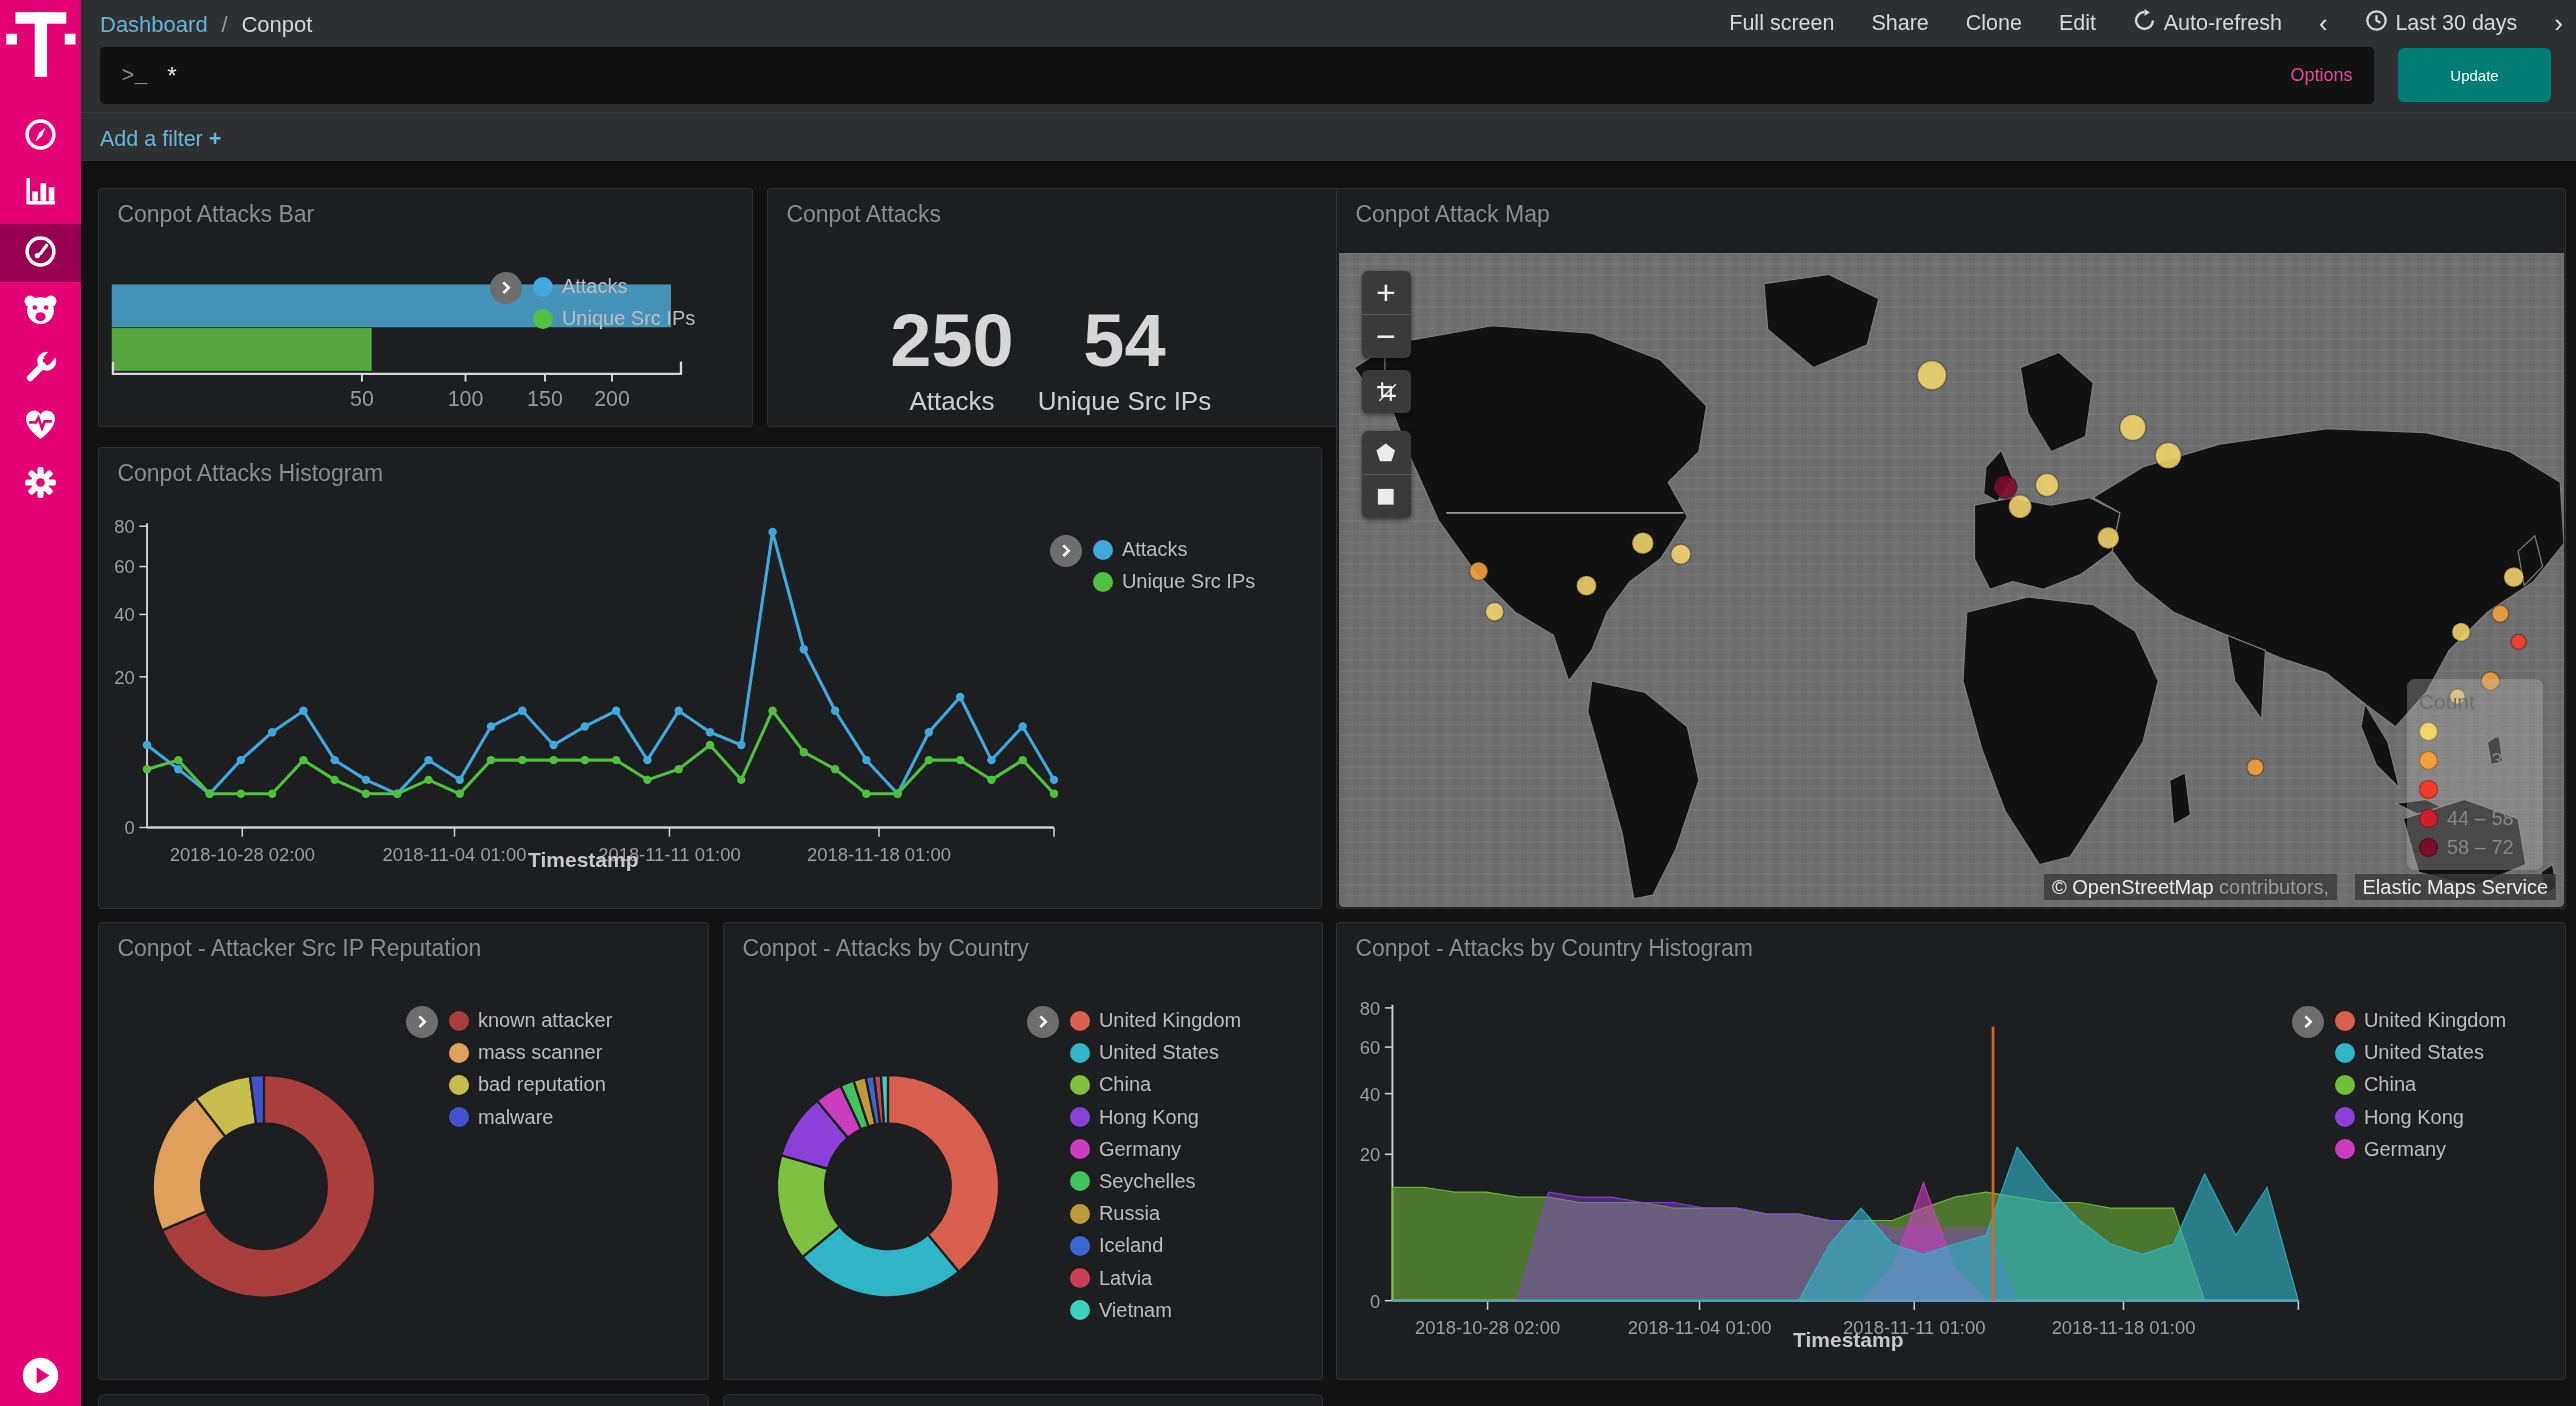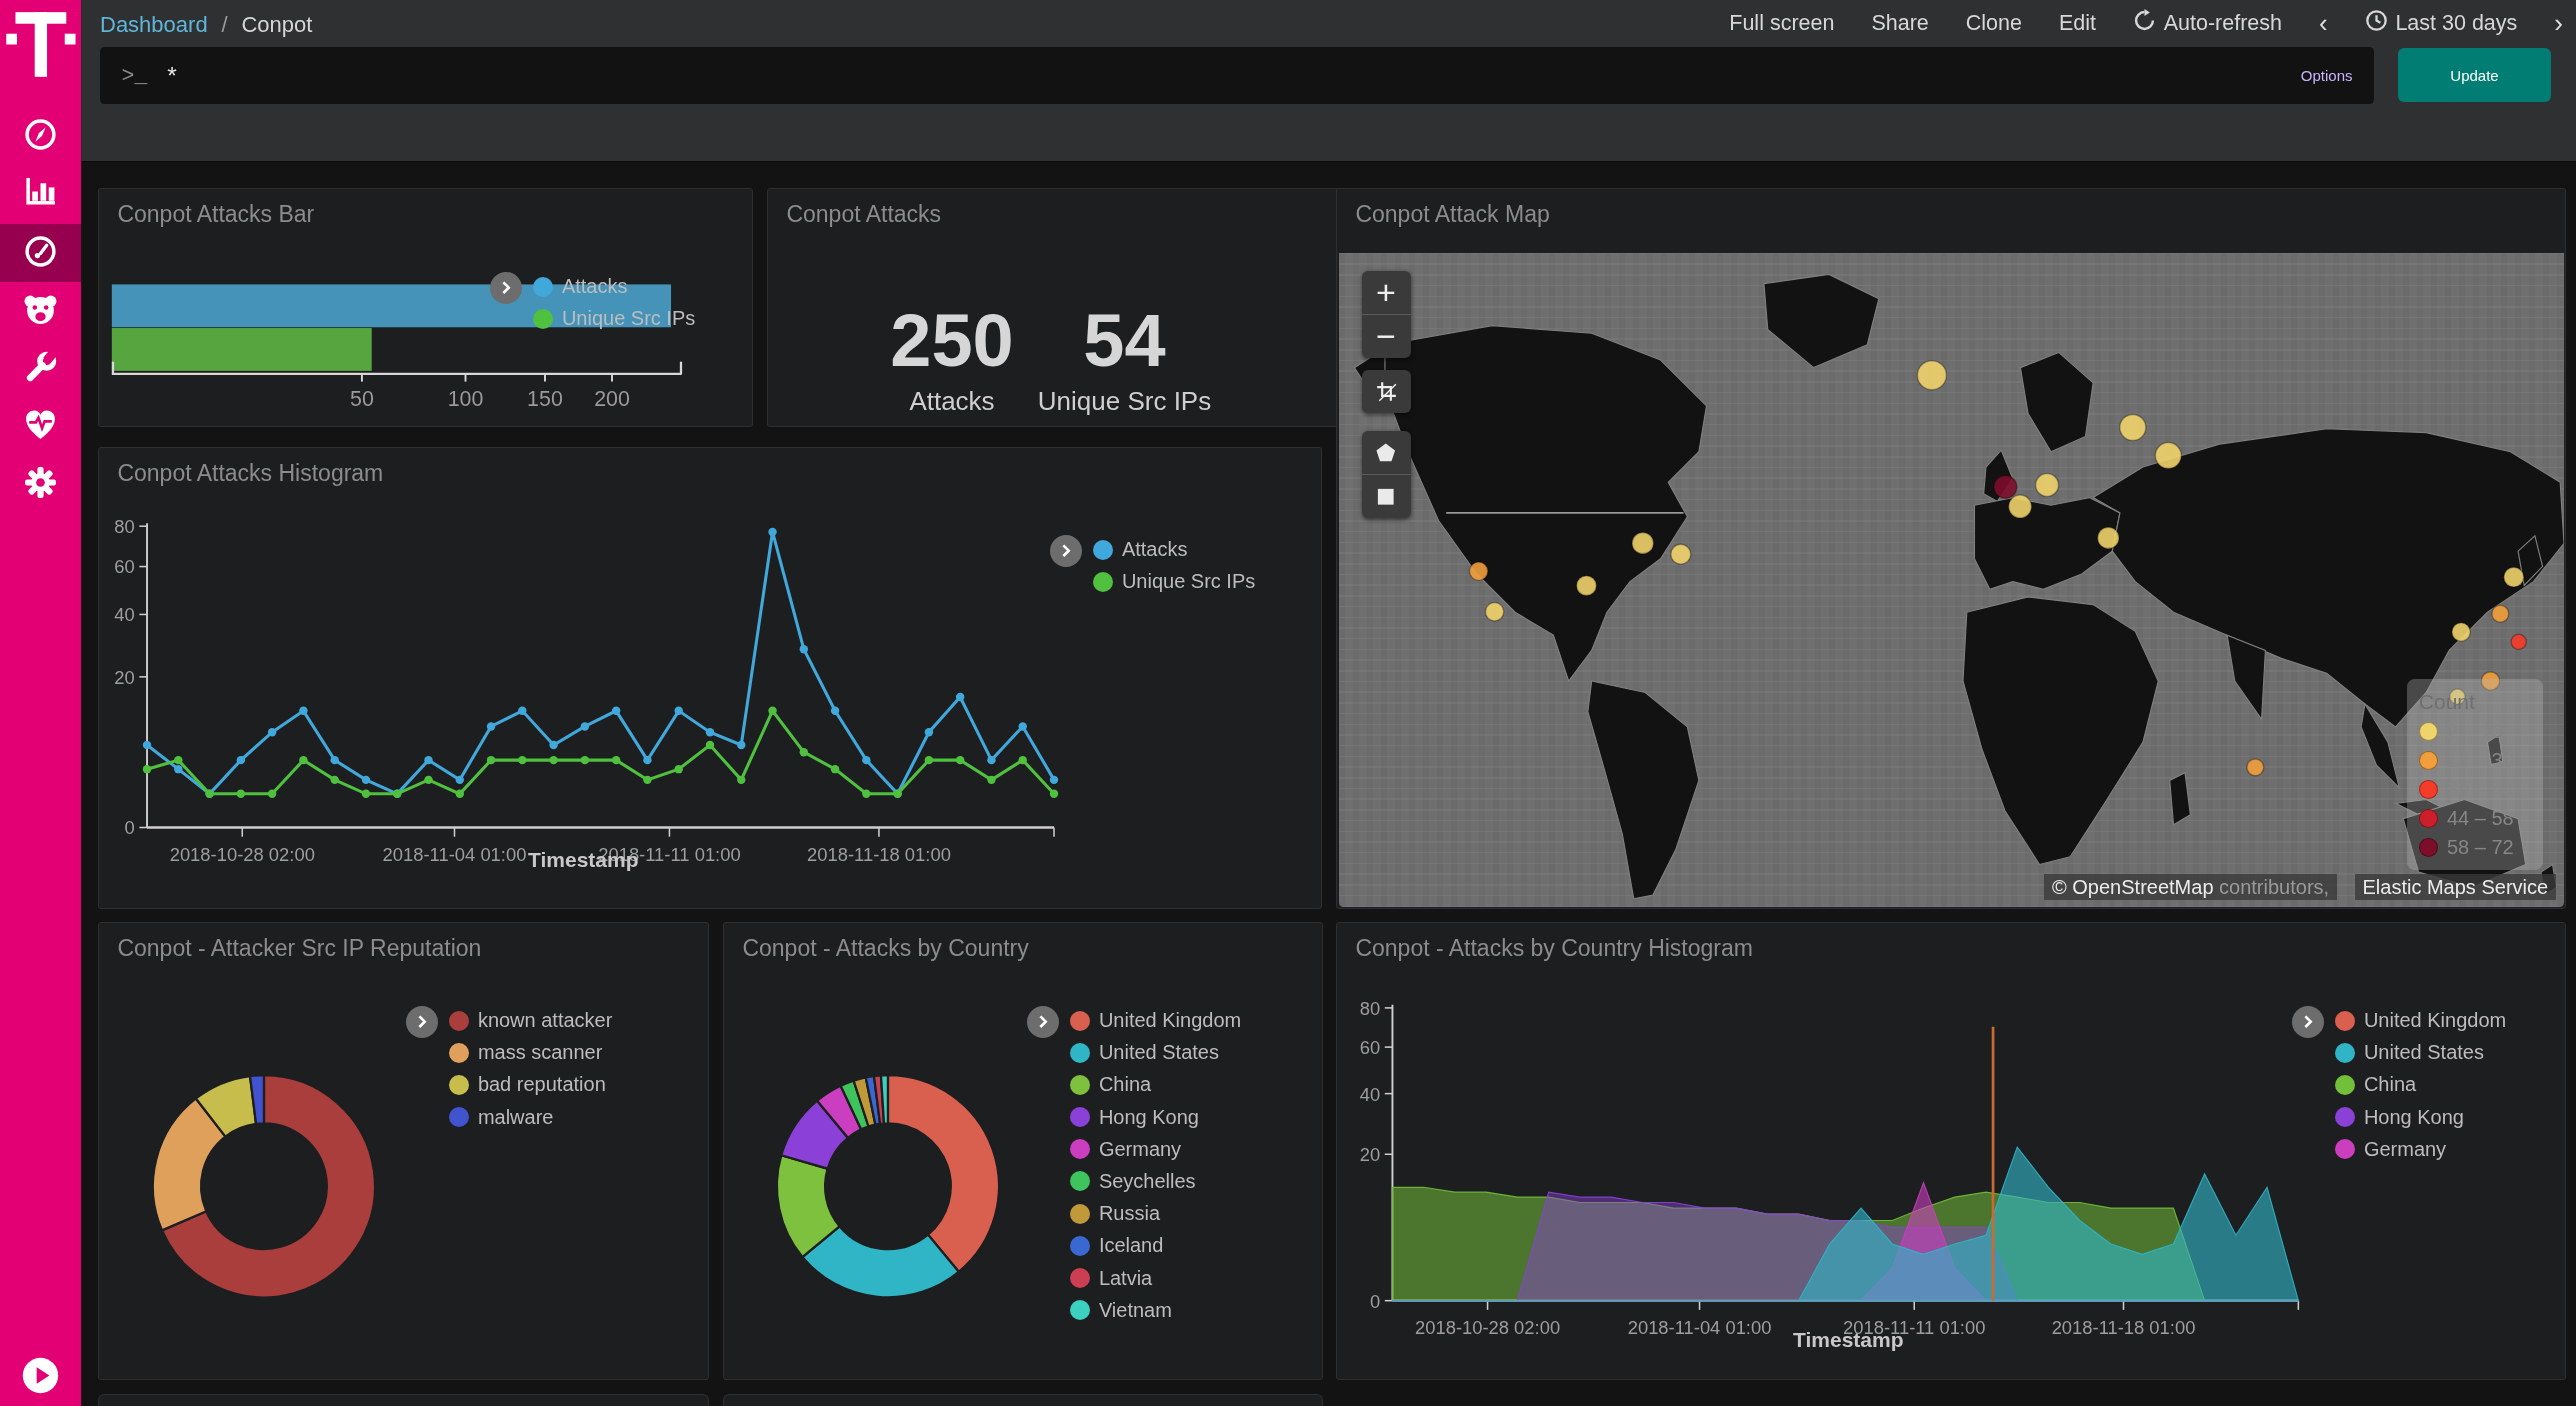--- a/index.html
+++ b/index.html
@@ -18,21 +18,21 @@
   #breadcrumb { position:absolute; left:19px; top:11.5px; font-size:22px; }
   #breadcrumb .link { color:#5fb6d9; cursor:pointer; }
   #breadcrumb .sep { color:#9a9a9a; padding:0 7.7px; }
   #breadcrumb .current { color:#d6d6d6; }
   #topmenu { position:absolute; right:14px; top:0; height:46px; display:flex; align-items:center; gap:37px; font-size:21.5px; color:#d8d8d8; }
   .topmenu-item { display:flex; align-items:center; gap:7.7px; cursor:pointer; white-space:nowrap; }
   .chev { font-size:26px; color:#e0e0e0; }
   #querybar { position:absolute; left:19px; top:47px; width:2274px; height:57px; background:#121213; border-radius:4.6px; display:flex; align-items:center; padding:0 21.5px; }
   #query-prompt { font-family:"Liberation Mono","DejaVu Sans Mono",monospace; color:#8a8a8a; font-size:21.5px; margin-right:20px; }
   #query-input { background:transparent; border:none; outline:none; color:#e8e8e8; font-size:24.5px; flex:1; font-family:inherit; }
-  #options-link { color:#c4b5fd; font-size:15px; cursor:pointer; margin-left:auto; }
+  #options-link { color:#ec4899; font-size:18px; cursor:pointer; margin-left:auto; }
   #update-btn { position:absolute; left:2317px; top:48px; width:153px; height:54px; background:#017d73; color:#fff; font-size:15px; border:none; border-radius:6.1px; cursor:pointer; }
   #filterbar { position:absolute; left:0; top:112px; width:2496px; height:49px; border-top:0.8px solid #3a3a3a; }
   #add-filter { position:absolute; left:19px; top:14px; color:#64b8d8; font-size:21.5px; cursor:pointer; }
   #add-filter b { font-weight:bold; }
 
   
   .panel { position:absolute; background:#1d1e20; border:1.5px solid #2e2f31; border-radius:3px; }
   .panel-title { position:absolute; left:18.4px; top:12.3px; font-size:23px; color:#8c8c8c; }
   #panel-bar       { left:98px;  top:188px;  width:655px;  height:239px; }
   #panel-metric    { left:767px; top:188px;  width:627px;  height:239px; }
@@ -199,20 +199,23 @@
     <span class="topmenu-item chev">›</span>
   </div>
 
   <div id="querybar">
     <span id="query-prompt">&gt;_</span>
     <input id="query-input" value="*" style="">
     <span id="options-link">Options</span>
   </div>
   <button id="update-btn">Update</button>
 
+  <div id="filterbar">
+    <span id="add-filter"><span>Add a filter</span> <b>+</b></span>
+  </div>
 </header>
 
 <section class="panel" id="panel-bar">
   <div class="panel-title">Conpot Attacks Bar</div>
   <svg id="bar-svg" class="abs" style="left:12.3px; top:74px;" width="606" height="153" viewBox="0 0 790 200">
       <rect x="0" y="28" width="731" height="56" fill="#4593b8"></rect>
       <rect x="0" y="85" width="339.7380991293146" height="56" fill="#56a53f"></rect>
       <line x1="0" y1="145" x2="745" y2="145" stroke="#d8d8d8" stroke-width="3"></line>
       <line x1="1.5" y1="129" x2="1.5" y2="145" stroke="#d8d8d8" stroke-width="3"></line>
       <line x1="744" y1="129" x2="744" y2="145" stroke="#d8d8d8" stroke-width="3"></line>

